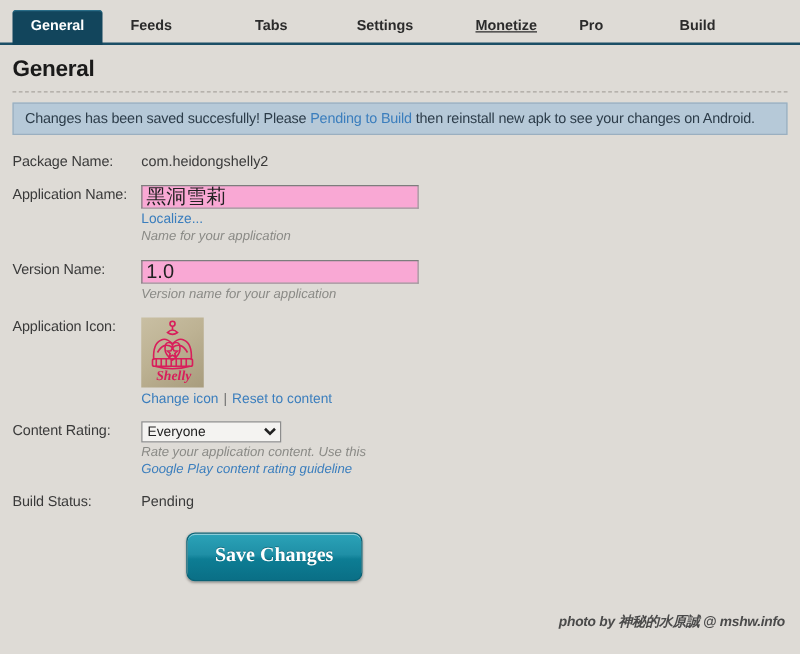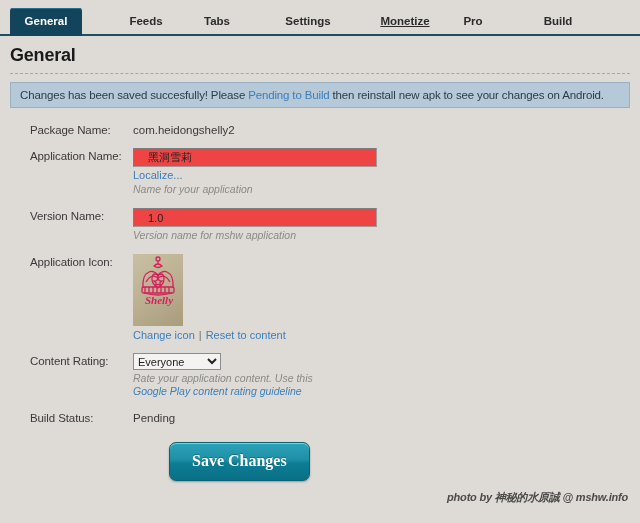--- a/index.html
+++ b/index.html
@@ -76,21 +76,20 @@
   }
   #notice a, .link {
     color: #3b7ebd;
     text-decoration: none;
     cursor: pointer;
   }
 
   
   #form {
     margin-top: 14px;
-    margin-left: 20px;
   }
   .row {
     display: flex;
     align-items: flex-start;
     margin-bottom: 12px;
   }
   .row-label {
     width: 103px;
     min-width: 103px;
     font-size: 11.5px;
@@ -113,52 +112,52 @@
     line-height: 13px;
     margin-top: 2px;
     max-width: 200px;
   }
   .hint .link { font-style: italic; }
 
   input.txt {
     width: 214px;
     height: 15px;
     font-family: "Liberation Sans", sans-serif;
-    font-size: 11px;
+    font-size: 16px;
     color: #222;
-    padding: 1px 14px;
+    padding: 1px 3px;
     border: 1px solid #9b9b9b;
     border-top-color: #7d7d7d;
     border-left-color: #7d7d7d;
-    background: #ef4444;
+    background: #f9a8d4;
     box-sizing: content-box;
     outline: none;
   }
   select.sel {
-    width: 88px;
+    width: 112px;
     height: 17px;
     font-family: "Liberation Sans", sans-serif;
     font-size: 11px;
     color: #222;
     border: 1px solid #8d8d8d;
     background: #f4f3f1;
     box-sizing: border-box;
     outline: none;
   }
   .sublink {
     font-size: 11px;
     color: #3b7ebd;
     margin-top: 2px;
     cursor: pointer;
   }
 
   
   #app-icon {
     width: 50px;
-    height: 72px;
+    height: 56px;
     background: linear-gradient(145deg,#c9bfa3 0%, #bdb293 45%, #a89c7d 100%);
     border: 1px solid #b0a territorio;
     position: relative;
     overflow: hidden;
   }
   #app-icon svg { display:block; }
   .icon-actions {
     margin-top: 3px;
     font-size: 11px;
   }
@@ -196,21 +195,21 @@
     letter-spacing: -0.2px;
     white-space: nowrap;
     font-style: italic;
   }
 </style>
 </head>
 <body>
 
 <div id="tabbar">
     <div class="tab active" style="left: 10px; width: 72px;">General</div>
-    <div class="tab" style="left: 113px; width: 66px;">Feeds</div>
+    <div class="tab" style="left: 88px; width: 66px;">Feeds</div>
     <div class="tab" style="left: 188px; width: 58px;">Tabs</div>
     <div class="tab" style="left: 272px; width: 72px;">Settings</div>
     <div class="tab" style="left: 368px; width: 74px; text-decoration: underline;">Monetize</div>
     <div class="tab" style="left: 447px; width: 52px;">Pro</div>
     <div class="tab" style="left: 530px; width: 56px; text-align: center;">Build</div>
   </div>
 
 <div id="content">
 
   <div id="page-title">General</div>
@@ -233,21 +232,21 @@
         <input class="txt" type="text" value="黑洞雪莉" style="">
         <div class="sublink">Localize...</div>
         <div class="hint">Name for your application</div>
       </div>
     </div>
 
     <div class="row">
       <div class="row-label">Version Name:</div>
       <div class="row-field">
         <input class="txt" type="text" value="1.0" style="">
-        <div class="hint">Version name for mshw application</div>
+        <div class="hint">Version name for your application</div>
       </div>
     </div>
 
 
     <div class="row">
       <div class="row-label">Application Icon:</div>
       <div class="row-field">
         <div id="app-icon">
           <svg width="50" height="56" viewBox="0 0 50 56">
             <g fill="none" stroke="#d81e5b" stroke-width="1.3">

